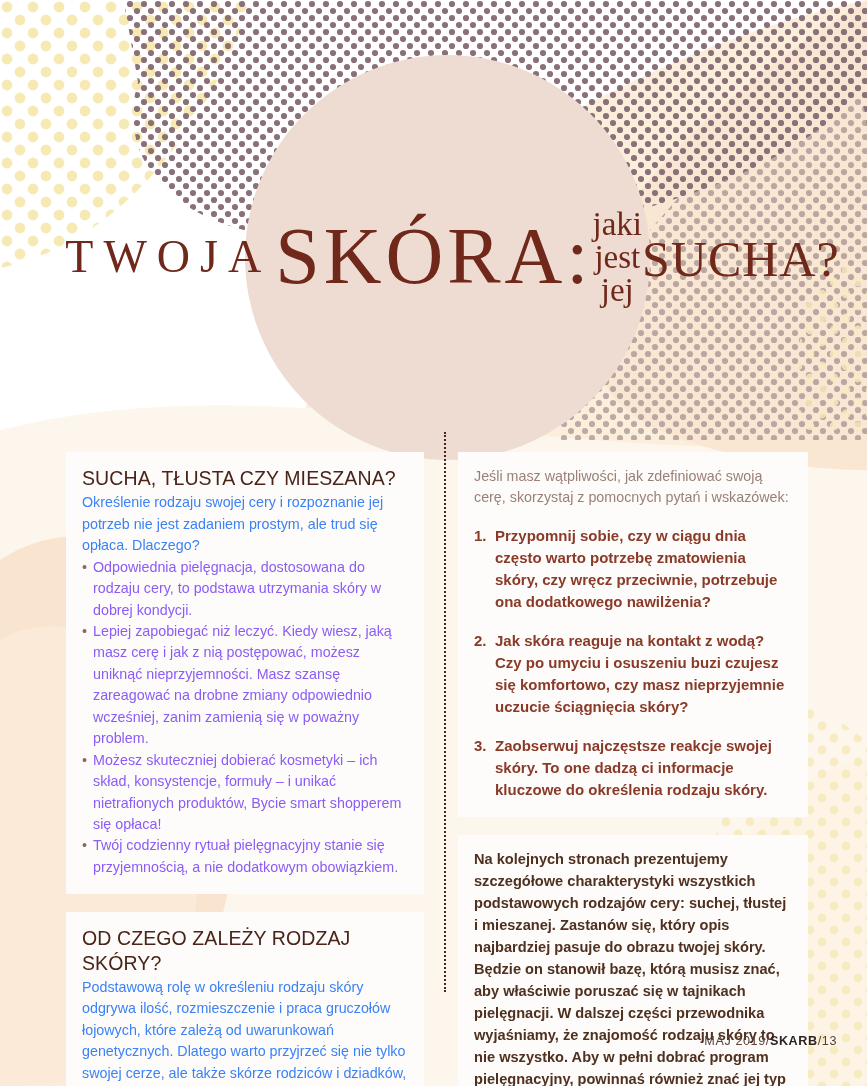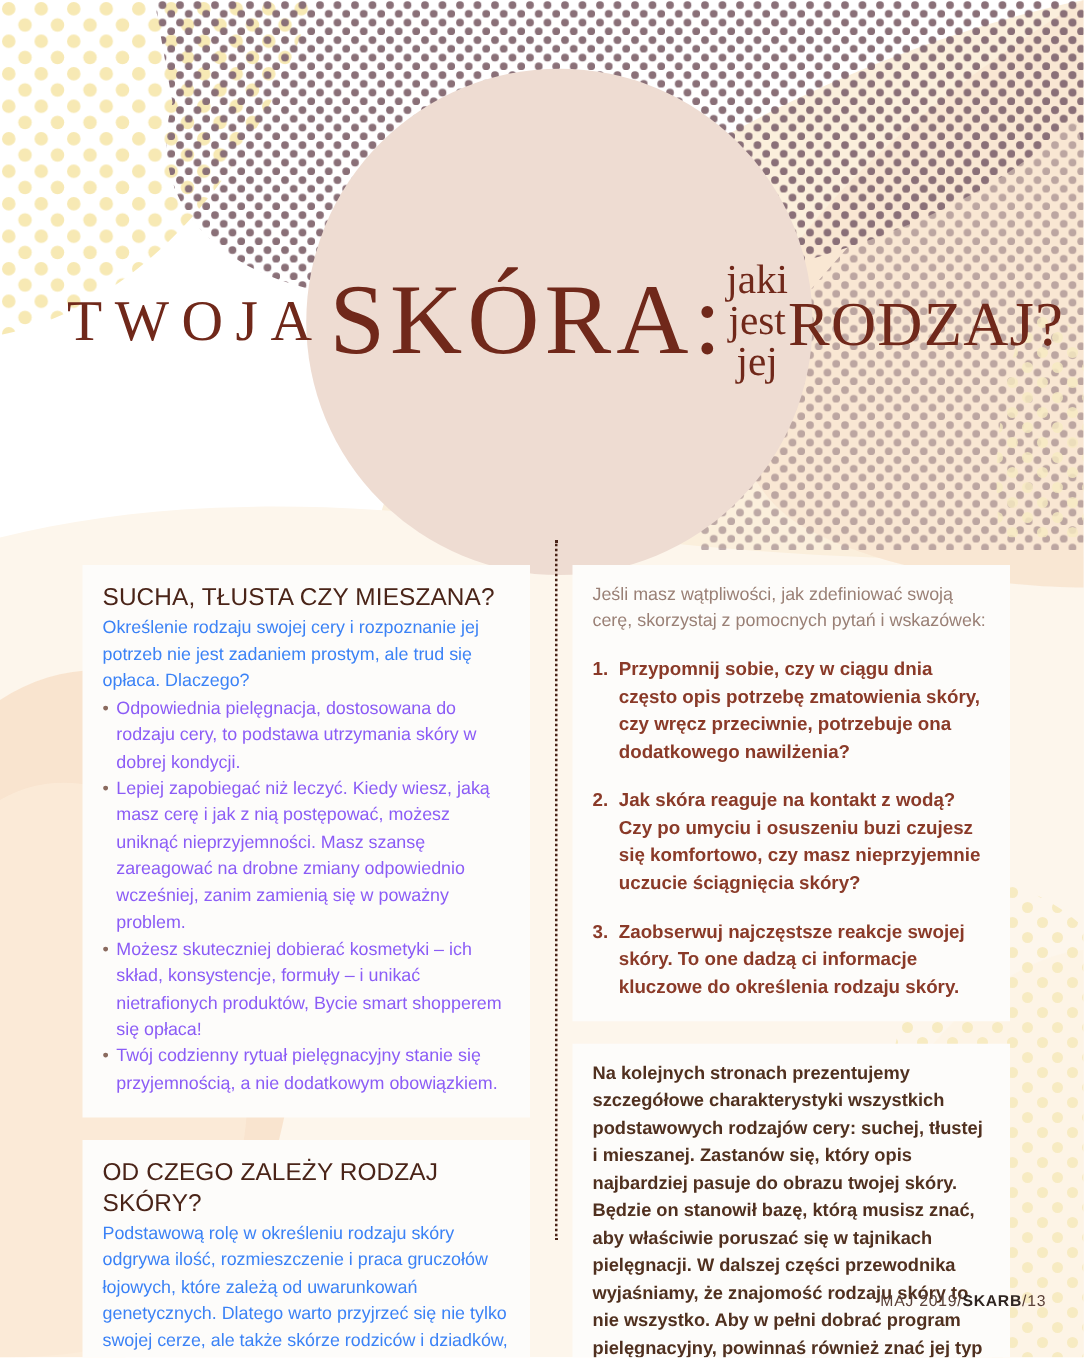--- a/index.html
+++ b/index.html
@@ -250,21 +250,21 @@
         <rect x="690" y="690" width="190" height="400" fill="url(#dotsYellowSm)"></rect>
       </g>
     </svg>
   </div>
 
   <div class="title-circle"></div>
   <div class="title-block">
     <div class="t-line1">TWOJA</div>
     <div class="t-line2">SKÓRA:</div>
     <div class="t-line3">jaki jest jej</div>
-    <div class="t-line4">RODZAJ?</div>
+    <div class="t-line4">SUCHA?</div>
   </div>
 
   <div class="content">
 
     <div class="divider"></div>
 
     <div class="col-left">
 
       <div class="card">
         <h2 class="card-title">SUCHA, TŁUSTA CZY MIESZANA?</h2>
@@ -285,21 +285,21 @@
 
     </div>
 
     <div class="col-right">
 
       <div class="card">
         <p class="intro">Jeśli masz wątpliwości, jak zdefiniować swoją cerę, skorzystaj z pomocnych pytań i wskazówek:</p>
         <ol class="questions">
           <li>
             <span class="num">1.</span>
-            <span>Przypomnij sobie, czy w ciągu dnia często opis potrzebę zmatowienia skóry, czy wręcz przeciwnie, potrzebuje ona dodatkowego nawilżenia?</span>
+            <span>Przypomnij sobie, czy w ciągu dnia często warto potrzebę zmatowienia skóry, czy wręcz przeciwnie, potrzebuje ona dodatkowego nawilżenia?</span>
           </li>
           <li>
             <span class="num">2.</span>
             <span>Jak skóra reaguje na kontakt z wodą? Czy po umyciu i osuszeniu buzi czujesz się komfortowo, czy masz nieprzyjemnie uczucie ściągnięcia skóry?</span>
           </li>
           <li>
             <span class="num">3.</span>
             <span>Zaobserwuj najczęstsze reakcje swojej skóry. To one dadzą ci informacje kluczowe do określenia rodzaju skóry.</span>
           </li>
         </ol>

